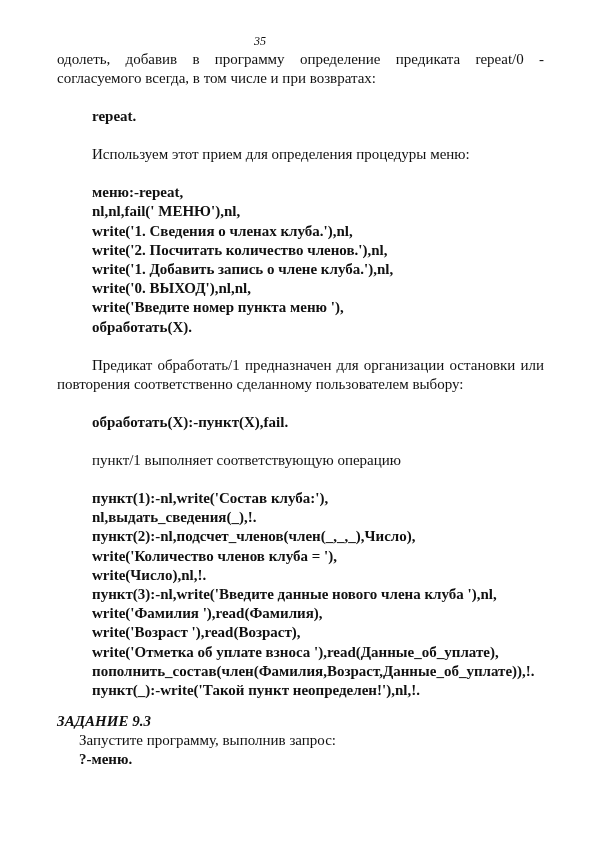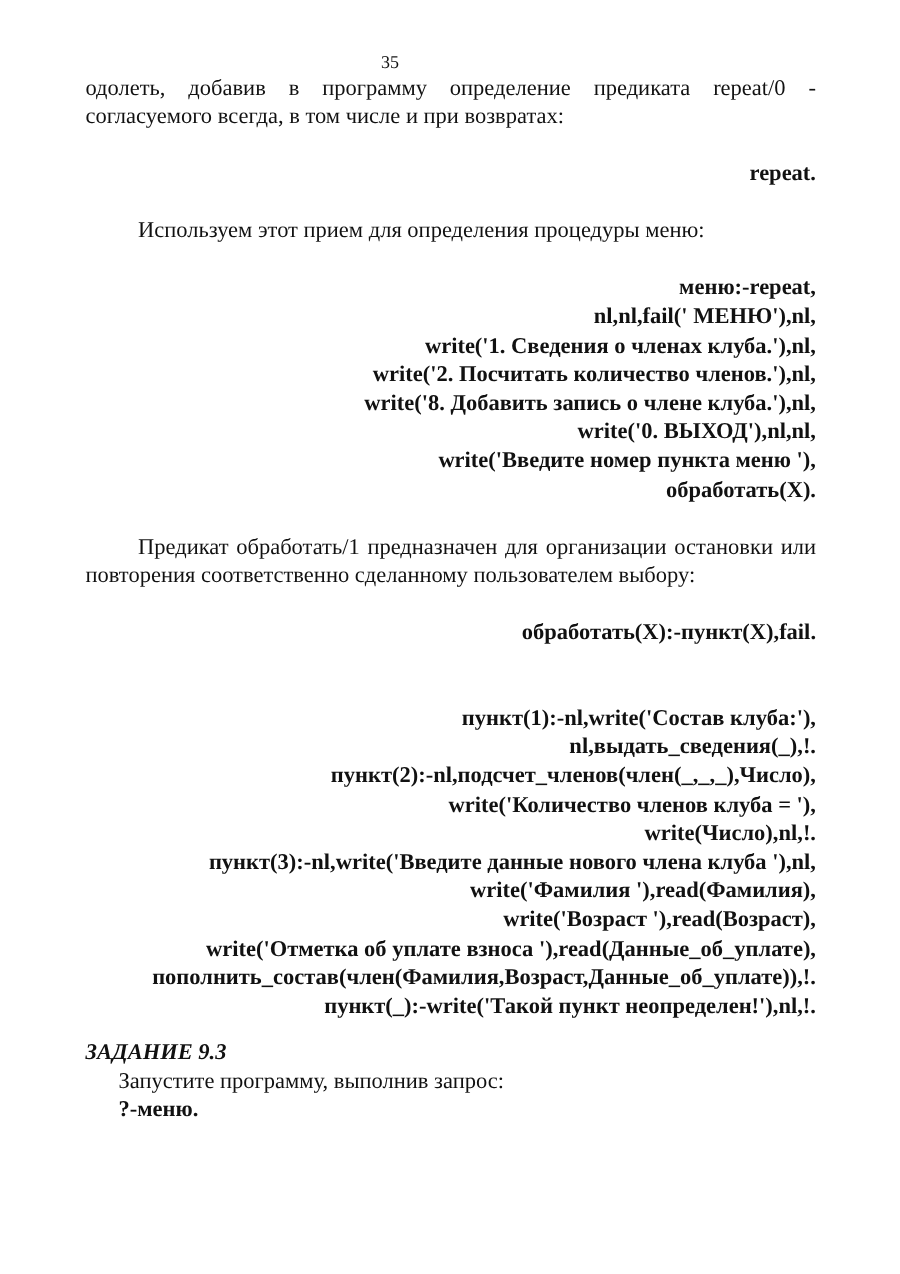--- a/index.html
+++ b/index.html
@@ -4,31 +4,31 @@
 <style>
   html, body { margin: 0; padding: 0; background: #ffffff; }
   body {
     width: 600px; height: 849px; position: relative; overflow: hidden;
     font-family: "Liberation Serif", "DejaVu Serif", serif;
     color: #111111;
     font-size: 15px;
   }
   .page-number {
     position: absolute; top: 34px; left: 0; width: 520px;
-    text-align: center; font-size: 12px;
+    text-align: center; font-size: 12px; font-style: italic;
   }
   .content {
     position: absolute; left: 57px; top: 50px; width: 487px;
   }
   .para {
     margin: 0; line-height: 19px; text-align: justify;
   }
   .para.indent { text-indent: 35px; }
   .code-block {
-    margin: 0; padding-left: 35px; font-weight: bold; line-height: 19.2px; text-align: right;
+    margin: 0; padding-left: 35px; font-weight: bold; line-height: 19.2px;
   }
   .code-line { display: block; white-space: pre; }
   .gap { height: 19px; }
   .heading {
     margin: 0; font-weight: bold; font-style: italic; line-height: 19px;
   }
   .task-body { padding-left: 22px; line-height: 19px; }
   .task-query { font-weight: bold; }
 </style>
 </head>
@@ -50,38 +50,39 @@
 
   <p class="para indent">Используем этот прием для определения процедуры меню:</p>
 
   <div class="gap"></div>
 
   <div class="code-block">
     <span class="code-line">меню:-repeat,</span>
     <span class="code-line">nl,nl,fail(' МЕНЮ'),nl,</span>
     <span class="code-line">write('1. Сведения о членах клуба.'),nl,</span>
     <span class="code-line">write('2. Посчитать количество членов.'),nl,</span>
-    <span class="code-line">write('8. Добавить запись о члене клуба.'),nl,</span>
+    <span class="code-line">write('1. Добавить запись о члене клуба.'),nl,</span>
     <span class="code-line">write('0. ВЫХОД'),nl,nl,</span>
     <span class="code-line">write('Введите номер пункта меню '),</span>
     <span class="code-line">обработать(X).</span>
   </div>
 
   <div class="gap"></div>
 
   <p class="para indent">Предикат обработать/1 предназначен для организации остановки или повторения соответственно сделанному пользователем выбору:</p>
 
   <div class="gap"></div>
 
   <div class="code-block">
     <span class="code-line">обработать(X):-пункт(X),fail.</span>
   </div>
 
   <div class="gap"></div>
 
+  <p class="para indent">пункт/1 выполняет соответствующую операцию</p>
 
   <div class="gap"></div>
 
   <div class="code-block">
     <span class="code-line">пункт(1):-nl,write('Состав клуба:'),</span>
     <span class="code-line">nl,выдать_сведения(_),!.</span>
     <span class="code-line">пункт(2):-nl,подсчет_членов(член(_,_,_),Число),</span>
     <span class="code-line">write('Количество членов клуба = '),</span>
     <span class="code-line">write(Число),nl,!.</span>
     <span class="code-line">пункт(3):-nl,write('Введите данные нового члена клуба '),nl,</span>

